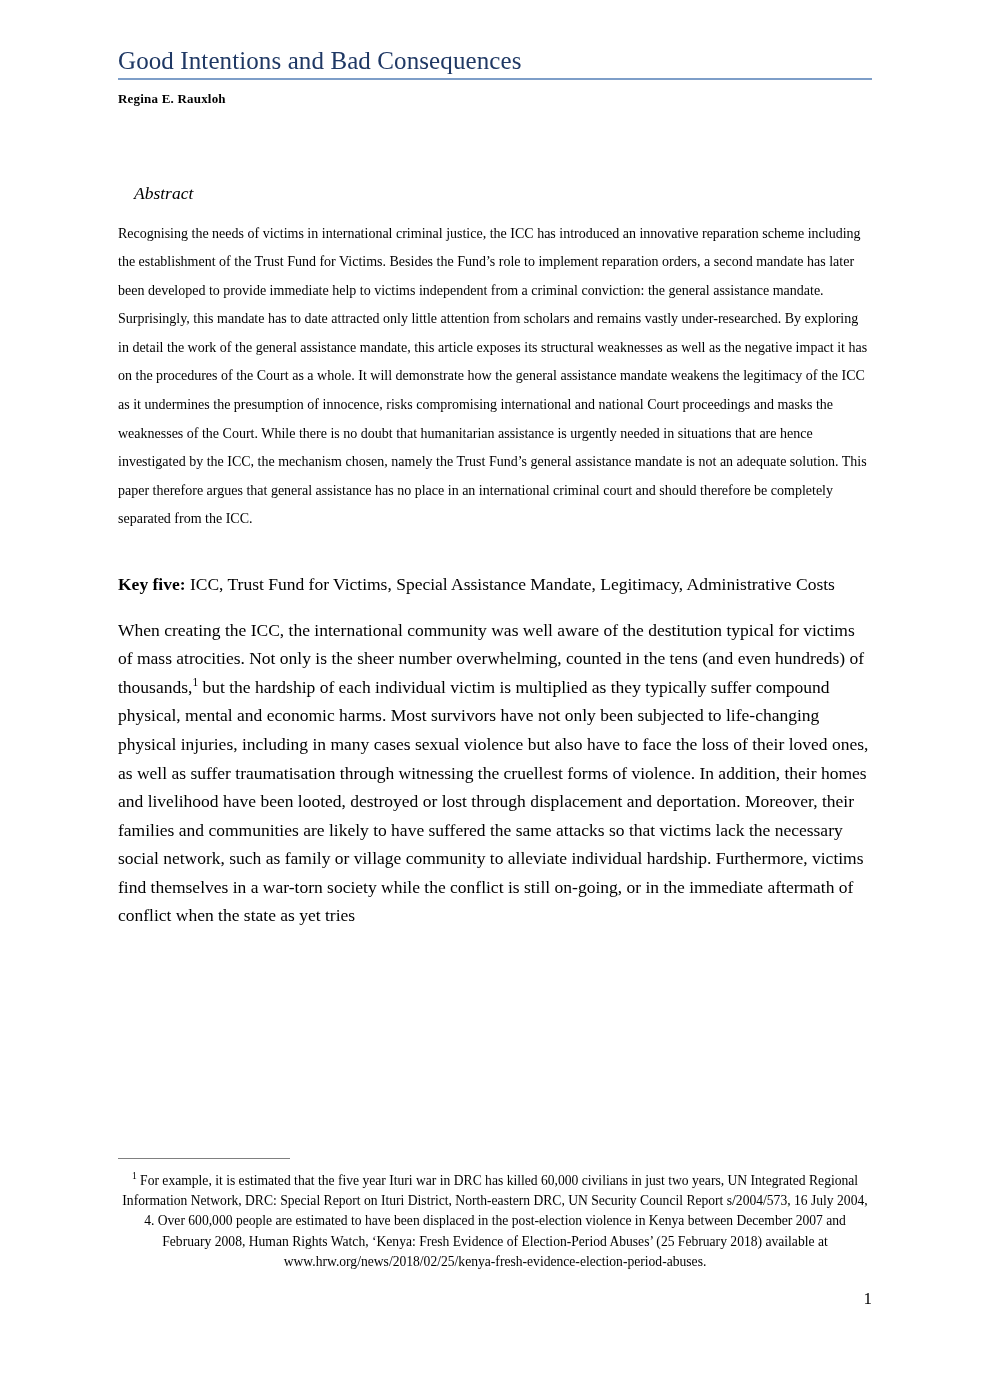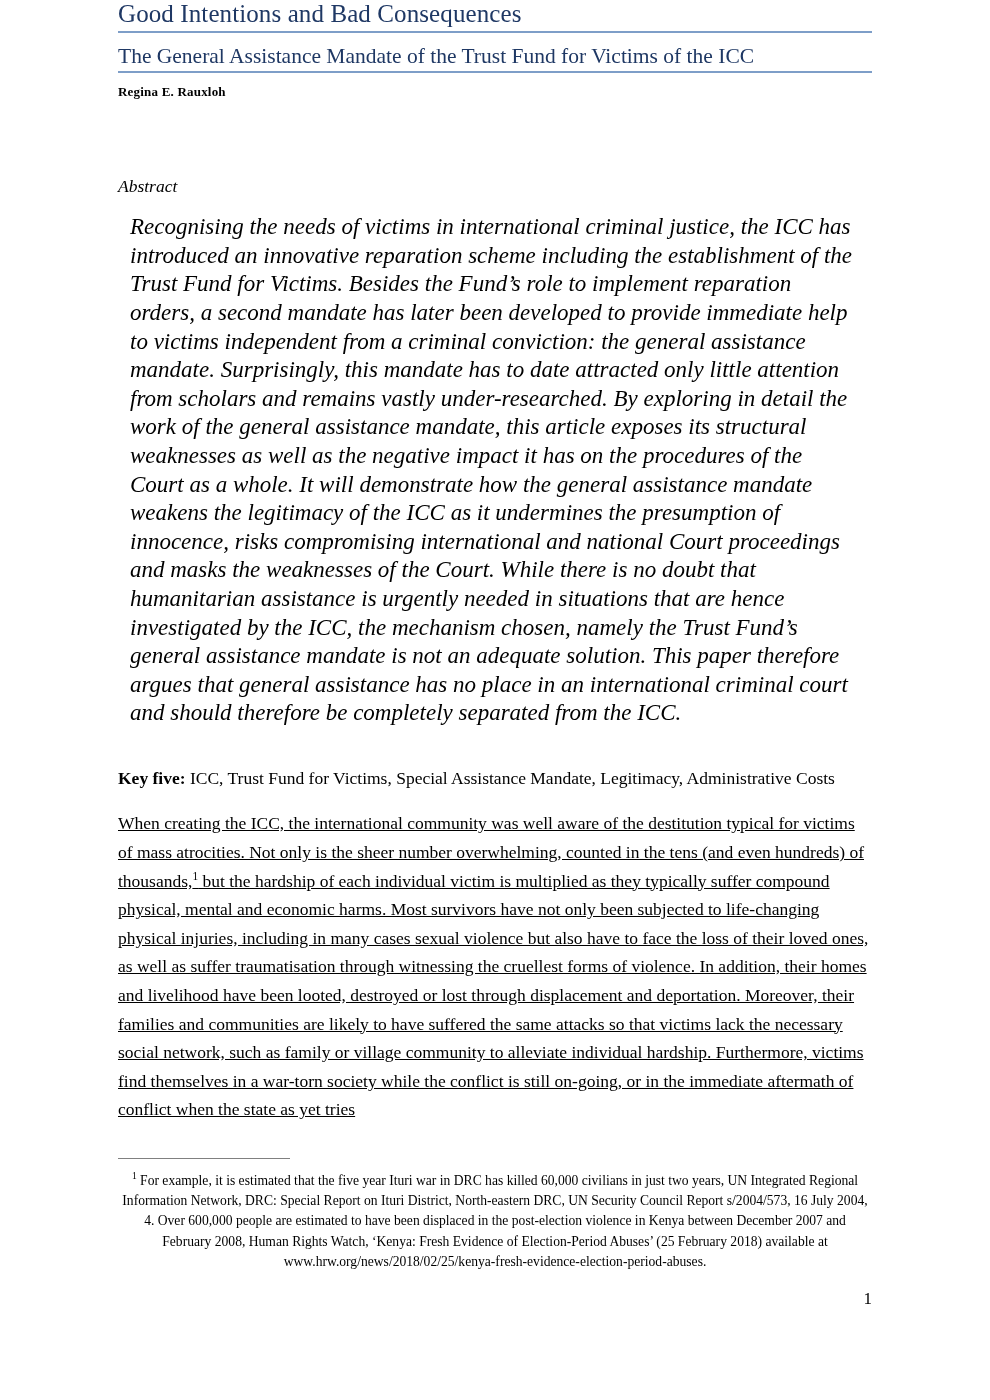--- a/index.html
+++ b/index.html
@@ -24,20 +24,21 @@
 
   .content {
     position: absolute;
     left: 118px;
     top: 0;
     width: 754px;
   }
 
   
   .title-block {
+    margin-top: 47px;
   }
 
   .doc-title {
     font-size: 25px;
     line-height: 1.1;
     color: #1f3864;
     font-weight: normal;
     letter-spacing: 0.1px;
     margin: 0;
     padding-bottom: 3px;
@@ -67,29 +68,28 @@
   }
 
   
   .abstract-section {
     margin-top: 76px;
   }
 
   .abstract-heading {
     font-style: italic;
     font-size: 17.5px;
-    margin: 0 0 16px 0;
+    margin: 0 0 16px 16px;
     font-weight: normal;
   }
 
   .abstract-body {
-    font-style: italic;
-    font-size: 23px;
+    font-size: 14px;
     line-height: 28.6px;
-    margin: 12px;
+    margin: 0;
     text-align: left;
   }
 
   
   .keywords {
     margin-top: 36px;
     font-size: 17.5px;
     line-height: 28px;
   }
   .keywords-label {
@@ -109,21 +109,20 @@
     display: inline-block;
     min-width: 24px;
   }
 
   
   .body-paragraph {
     font-size: 17.5px;
     line-height: 28.6px;
     margin: 0;
     text-align: left;
-    text-decoration: underline;
   }
 
   sup.fn-ref {
     font-size: 11.5px;
     vertical-align: super;
     line-height: 0;
   }
 
   
   .footnote-area {
@@ -164,21 +163,20 @@
 </style>
 </head>
 <body>
 
 <div class="page">
 
   <div class="content">
 
     <div class="title-block">
       <h1 class="doc-title">Good Intentions and Bad Consequences</h1>
-      <h2 class="doc-subtitle">The General Assistance Mandate of the Trust Fund for Victims of the ICC</h2>
       <p class="doc-author">Regina E. Rauxloh</p>
     </div>
 
     <div class="abstract-section">
       <p class="abstract-heading">Abstract</p>
       <p class="abstract-body">Recognising the needs of victims in international criminal justice, the ICC has introduced an innovative reparation scheme including the establishment of the Trust Fund for Victims. Besides the Fund’s role to implement reparation orders, a second mandate has later been developed to provide immediate help to victims independent from a criminal conviction: the general assistance mandate. Surprisingly, this mandate has to date attracted only little attention from scholars and remains vastly under-researched. By exploring in detail the work of the general assistance mandate, this article exposes its structural weaknesses as well as the negative impact it has on the procedures of the Court as a whole. It will demonstrate how the general assistance mandate weakens the legitimacy of the ICC as it undermines the presumption of innocence, risks compromising international and national Court proceedings and masks the weaknesses of the Court. While there is no doubt that humanitarian assistance is urgently needed in situations that are hence investigated by the ICC, the mechanism chosen, namely the Trust Fund’s general assistance mandate is not an adequate solution. This paper therefore argues that general assistance has no place in an international criminal court and should therefore be completely separated from the ICC.</p>
     </div>
 
     <p class="keywords">
       <span class="keywords-label">Key five:</span><span> </span><span>ICC, Trust Fund for Victims, Special Assistance Mandate, Legitimacy, Administrative Costs</span>

